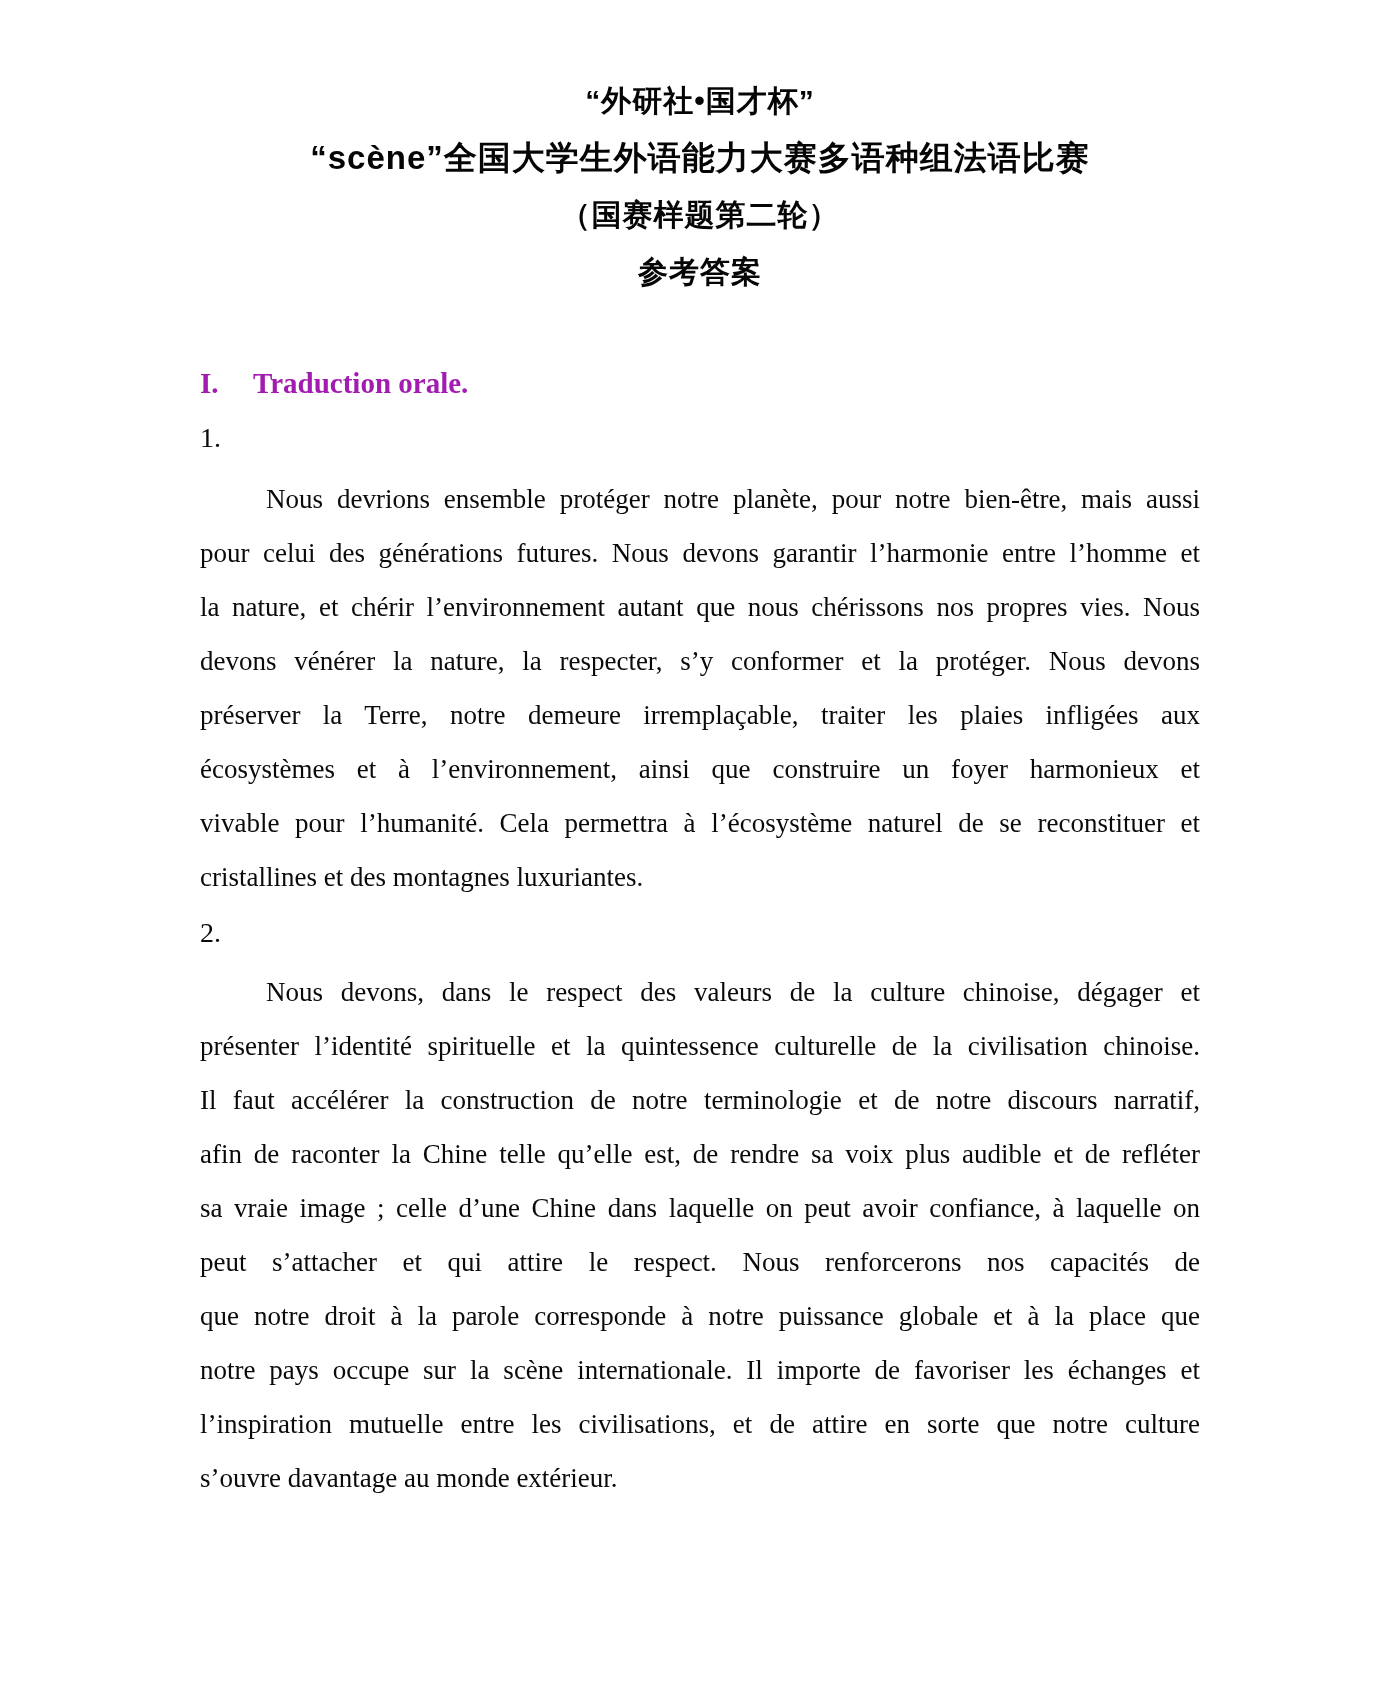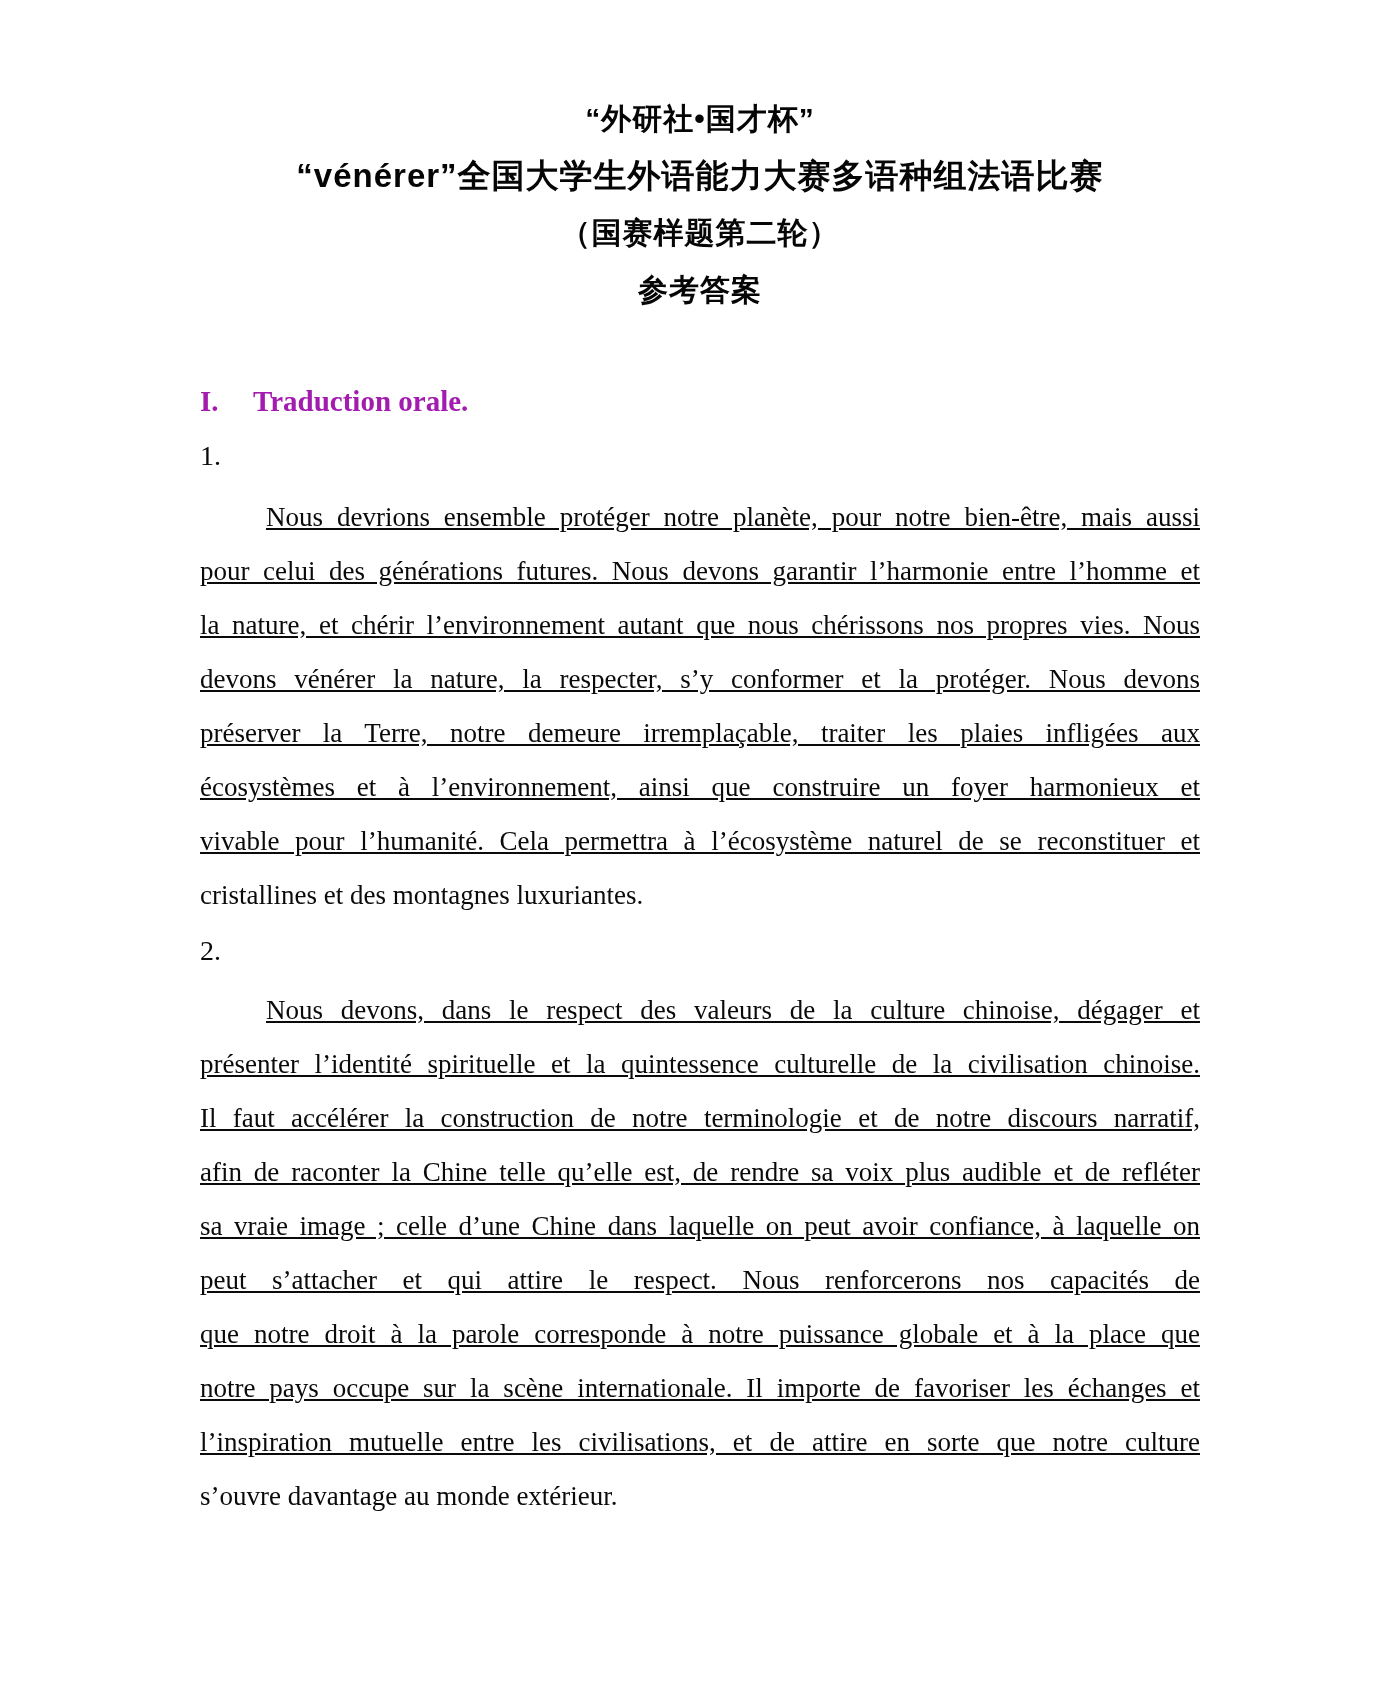--- a/index.html
+++ b/index.html
@@ -7,21 +7,21 @@
     position: relative;
     width: 1400px;
     height: 1687px;
     background: #ffffff;
     color: #000000;
     font-family: "Liberation Serif", "DejaVu Serif", serif;
     overflow: hidden;
   }
   
   .title-block {
-    padding-top: 90px;
+    padding-top: 72px;
     text-align: center;
     font-family: "Liberation Sans", "DejaVu Sans", sans-serif;
     font-weight: bold;
     color: #050505;
   }
   .title-line { font-size: 30px; line-height: 57px; letter-spacing: 1px; }
   .title-line.main { font-size: 33px; }
   
   .content {
     width: 1000px;
@@ -43,31 +43,31 @@
   .item-label.first { margin-top: 11px; }
   .item-label.second { margin-top: 2px; }
   .paragraph { font-size: 27px; color: #0a0a0a; }
   .paragraph.p1 { margin-top: 7px; }
   .paragraph.p2 { margin-top: 5px; }
   .paragraph .line {
     line-height: 54px;
     text-align: justify;
     text-justify: inter-word;
   }
-  .paragraph .line.j { text-align-last: justify; text-decoration: underline; }
+  .paragraph .line.j { text-align-last: justify; }
   .paragraph .line.first { text-indent: 66px; }
 </style>
 </head>
 <body>
 
 <div class="page">
 
   <header class="title-block">
     <div class="title-line">“外研社•国才杯”</div>
-    <div class="title-line main">“vénérer”全国大学生外语能力大赛多语种组法语比赛</div>
+    <div class="title-line main">“scène”全国大学生外语能力大赛多语种组法语比赛</div>
     <div class="title-line">（国赛样题第二轮）</div>
     <div class="title-line">参考答案</div>
   </header>
 
   <main class="content">
 
     <h2 class="section-heading">
       <span class="sec-num">I.</span><span class="sec-title">Traduction orale.</span>
     </h2>
 

